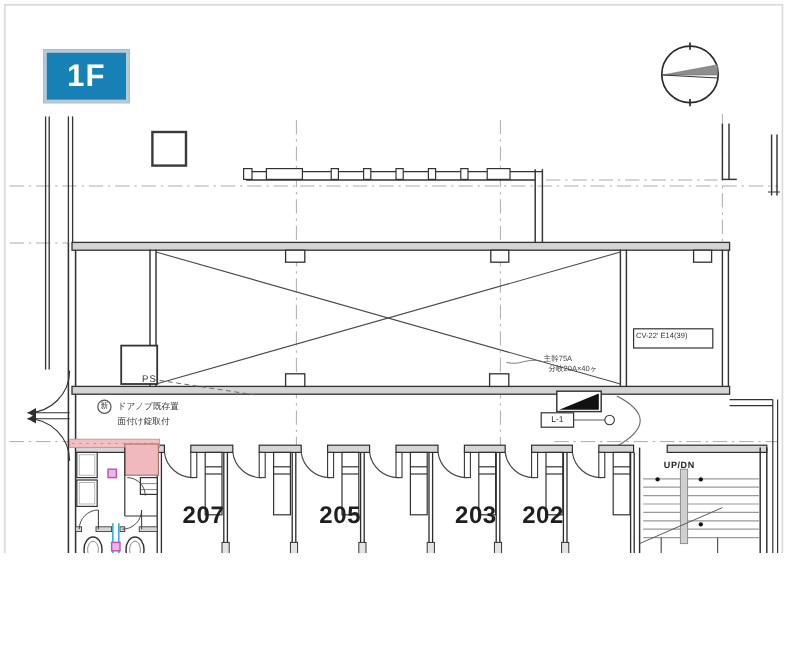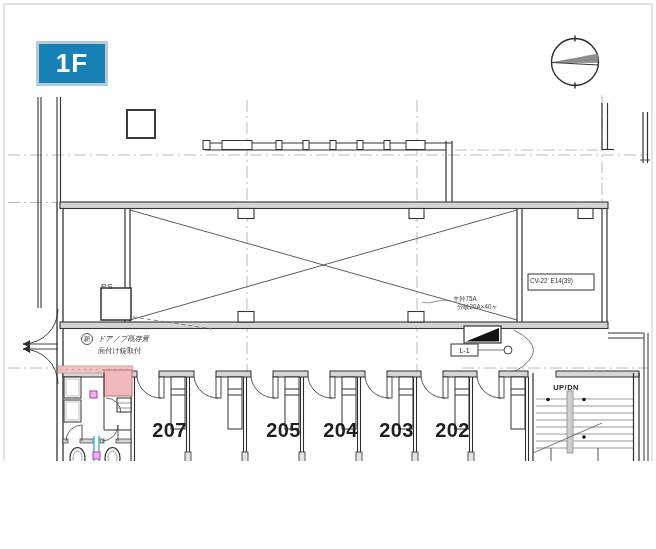--- a/index.html
+++ b/index.html
@@ -6,30 +6,30 @@
   #canvas{position:relative;width:656px;height:461px;background:#ffffff;overflow:hidden;
           font-family:"Liberation Sans","DejaVu Sans",sans-serif;}
   #plan-svg{position:absolute;left:0;top:0;}
   .abs{position:absolute;}
   .floor-badge{left:36px;top:41px;width:72px;height:45px;background:#1781b6;
     border:3px solid #b6c9d6;box-sizing:border-box;color:#ffffff;font-weight:bold;
     font-size:26px;line-height:39px;text-align:center;letter-spacing:1px;}
   .room-label{top:417px;width:56px;height:26px;line-height:26px;text-align:right;
     font-size:20px;font-weight:bold;color:#1f1f1f;letter-spacing:0.5px;}
   .tiny{color:#2c2c2c;white-space:nowrap;}
-  .ps-label{left:101px;top:271px;width:30px;height:32px;line-height:32px;text-align:left;
+  .ps-label{left:101px;top:300px;width:30px;height:32px;line-height:32px;text-align:right;
     font-size:8px;letter-spacing:1px;color:#333;}
   .updn-label{left:535px;top:383px;width:44px;font-size:7.5px;font-weight:bold;color:#222;letter-spacing:0.5px;text-align:right;}
   .cv-label{left:530px;top:277px;width:63px;font-size:6.3px;color:#333;}
   .l1-label{left:451px;top:345px;width:27px;height:11px;line-height:11px;text-align:center;font-size:7px;color:#222;}
   .brk1{left:453px;top:295px;font-size:6.3px;color:#444;}
   .brk2{left:457px;top:303px;font-size:6.3px;color:#444;}
   .note-badge{left:81px;top:333px;width:12px;height:12px;border:1px solid #555;border-radius:50%;
     box-sizing:border-box;font-size:6.5px;line-height:10px;text-align:center;color:#333;}
-  .note1{left:98px;top:334px;font-size:7.2px;color:#333;font-style:italic;}
+  .note1{left:98px;top:334px;font-size:7.2px;color:#333;}
   .note2{left:98px;top:346px;font-size:7.2px;color:#333;}
 </style>
 </head>
 <body>
 
 <div id="canvas">
 
   <svg id="plan-svg" width="656" height="549" viewBox="0 0 656 549">
 
     <g>
@@ -357,21 +357,20 @@
       <rect x="230" y="484.5" width="115" height="3" fill="#a9a9a9" opacity="0.75"></rect>
       <rect x="140" y="491" width="110" height="3" fill="#a9a9a9" opacity="0.75"></rect>
       <rect x="186" y="496" width="26" height="2.5" fill="#b5b5b5" opacity="0.75"></rect>
     </g>
   </svg>
 
   <div class="abs floor-badge">1F</div>
 
   <div class="abs room-label" style="left:131px">207</div>
   <div class="abs room-label" style="left:245px">205</div>
-  <div class="abs room-label" style="left:302px">204</div>
   <div class="abs room-label" style="left:358px">203</div>
   <div class="abs room-label" style="left:414px">202</div>
 
   <div class="abs tiny ps-label">PS</div>
   <div class="abs tiny updn-label">UP/DN</div>
   <div class="abs tiny cv-label">CV-22' E14(39)</div>
   <div class="abs tiny l1-label">L-1</div>
   <div class="abs tiny brk1">主幹75A</div>
   <div class="abs tiny brk2">分岐20A×40ヶ</div>
   <div class="abs tiny note-badge">新</div>

